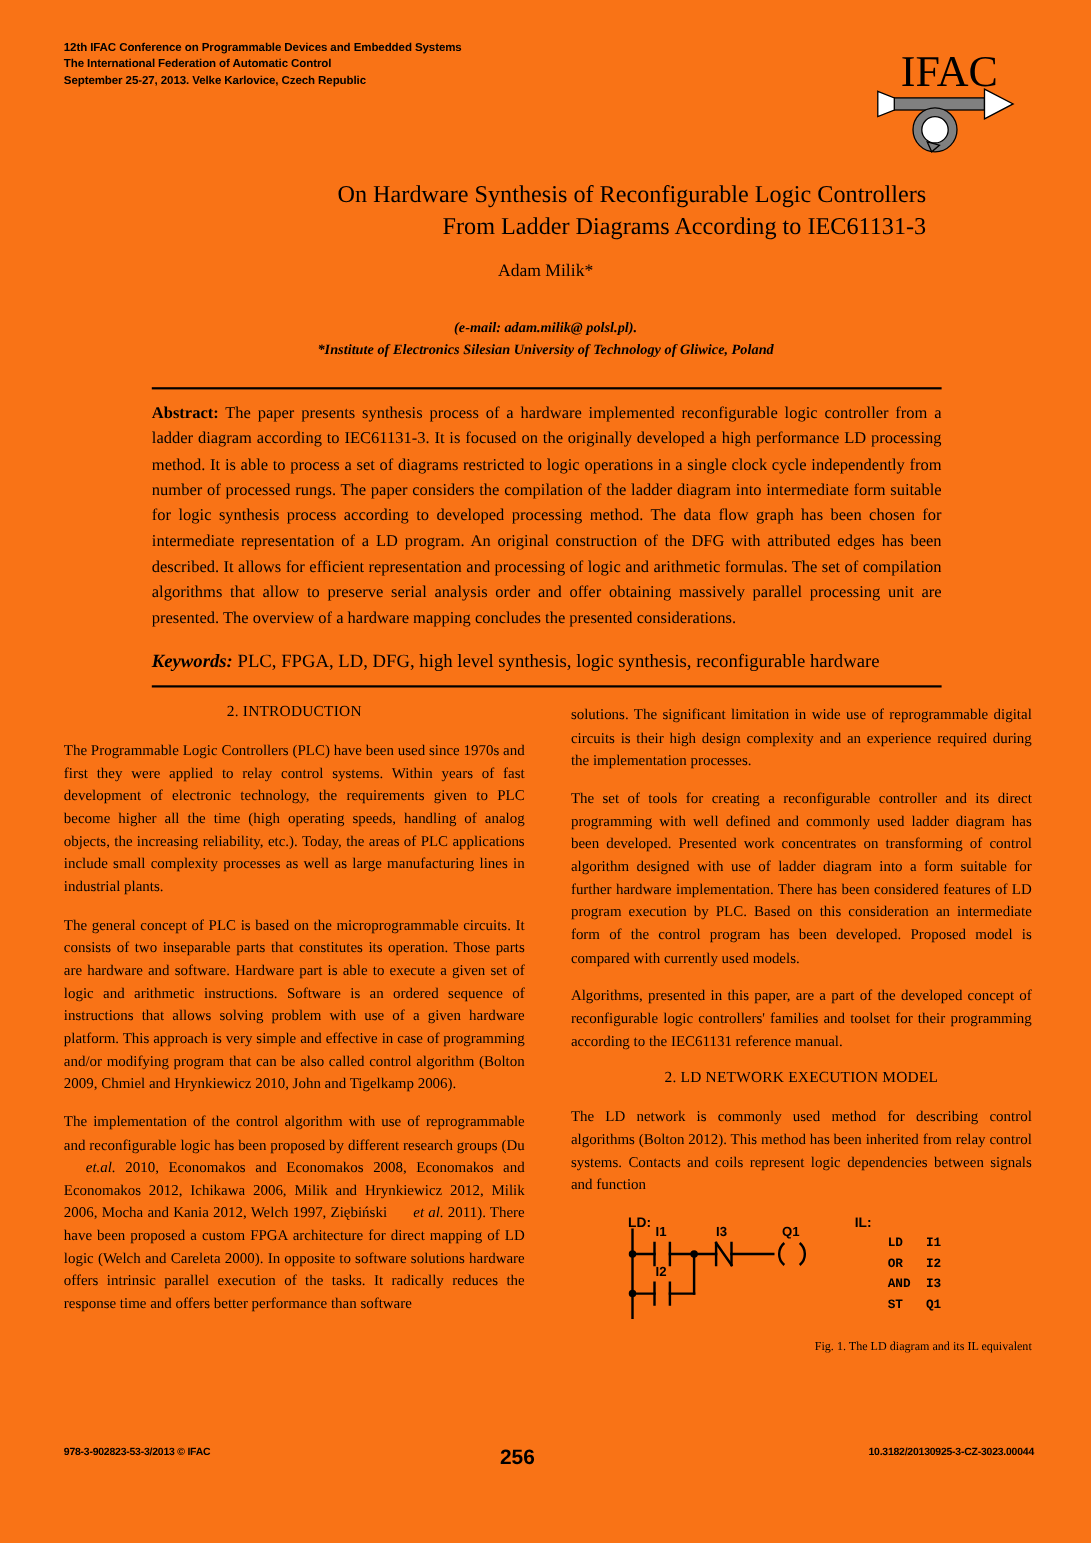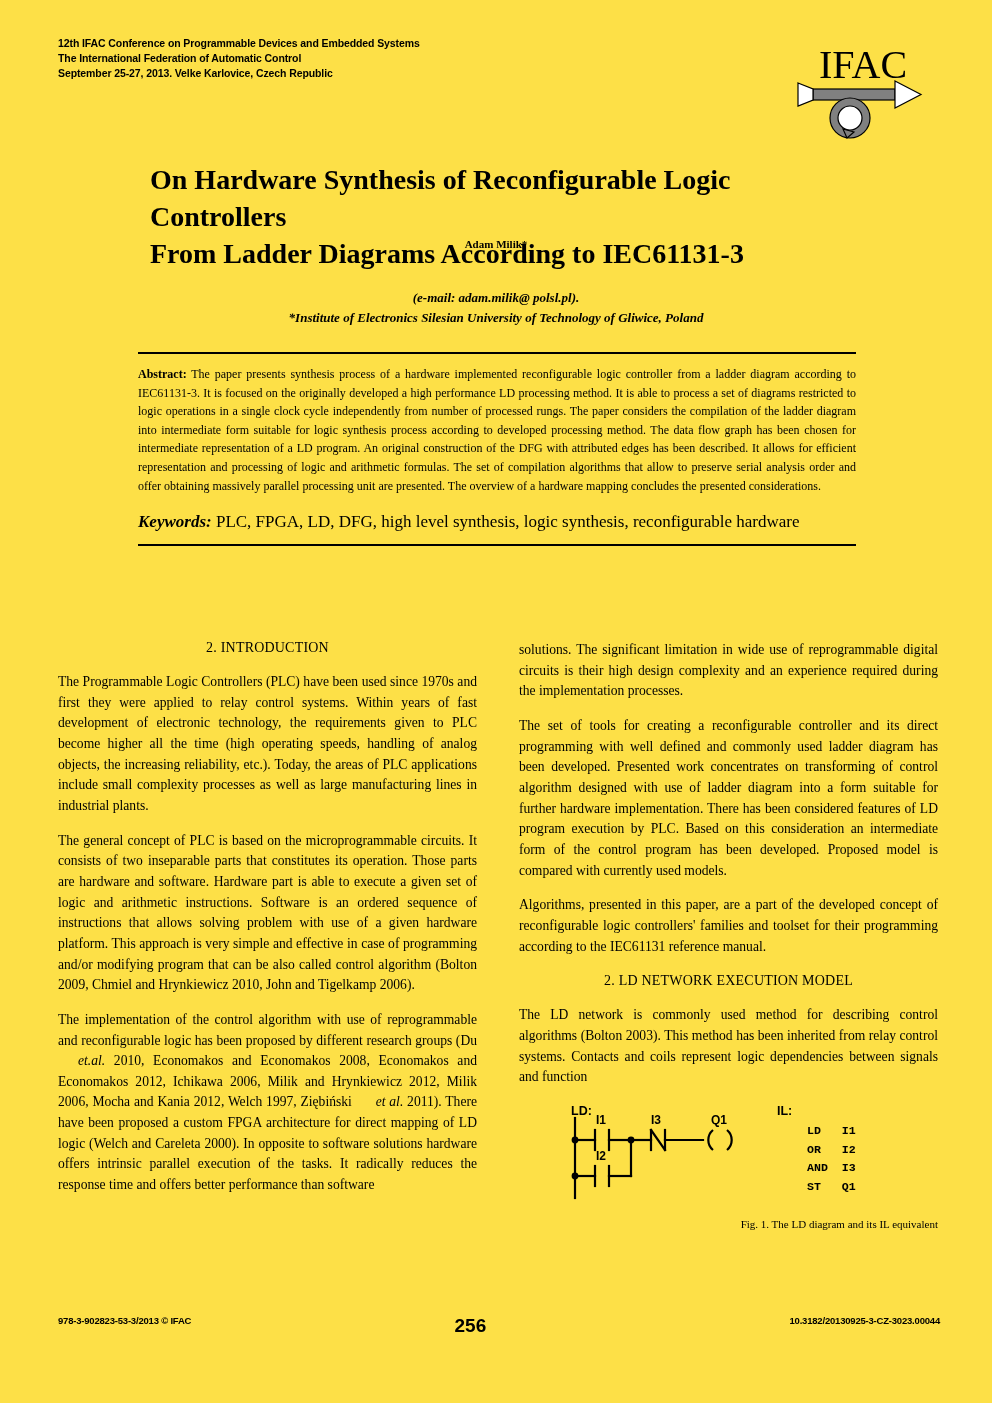--- a/index.html
+++ b/index.html
@@ -10,21 +10,21 @@
   }
   body {
     font-family: "Liberation Serif", "DejaVu Serif", serif;
     color: #000000;
   }
   .page {
     position: relative;
     width: 992px;
     height: 1403px;
     margin: 0 auto;
-    background: #fde047;
+    background: #f97316;
     box-sizing: border-box;
     overflow: hidden;
   }
 
   
   .header {
     position: absolute;
     top: 36px;
     left: 58px;
     right: 42px;
@@ -49,36 +49,36 @@
     margin-right: 12px;
     position: relative;
   }
 
   
   .title {
     position: absolute;
     top: 162px;
     left: 150px;
     right: 150px;
-    text-align: left;
-    font-size: 28px;
-    font-weight: bold;
+    text-align: right;
+    font-size: 22px;
+    font-weight: normal;
     line-height: 1.32;
     font-family: "Liberation Serif", "DejaVu Serif", serif;
   }
   .title-line { display: block; }
 
   .author {
     position: absolute;
     top: 238px;
     left: 150px;
     right: 150px;
     text-align: center;
-    font-size: 11px;
-    font-weight: bold;
+    font-size: 16px;
+    font-weight: normal;
   }
 
   .affiliation {
     position: absolute;
     top: 288px;
     left: 130px;
     right: 130px;
     text-align: center;
     font-size: 13px;
     font-style: italic;
@@ -92,21 +92,21 @@
     position: absolute;
     top: 352px;
     left: 138px;
     width: 718px;
     border-top: 2px solid #000;
     border-bottom: 2px solid #000;
     padding: 11px 0 9px 0;
     box-sizing: border-box;
   }
   .abstract-text {
-    font-size: 12px;
+    font-size: 15px;
     line-height: 1.55;
     text-align: justify;
     text-justify: inter-word;
     margin: 0 0 14px 0;
   }
   .abstract-text .lbl { font-weight: bold; }
   .keywords {
     font-size: 17px;
     line-height: 1.5;
     margin: 0;
@@ -261,21 +261,21 @@
       <p class="body">The general concept of PLC is based on the microprogrammable circuits. It consists of two inseparable parts that constitutes its operation. Those parts are hardware and software. Hardware part is able to execute a given set of logic and arithmetic instructions. Software is an ordered sequence of instructions that allows solving problem with use of a given hardware platform. This approach is very simple and effective in case of programming and/or modifying program that can be also called control algorithm (Bolton 2009, Chmiel and Hrynkiewicz 2010, John and Tigelkamp 2006).</p>
       <p class="body"><span>The implementation of the control algorithm with use of reprogrammable and reconfigurable logic has been proposed by different research groups (Du </span><span class="ital">et.al.</span><span> 2010, Economakos and Economakos 2008, Economakos and Economakos 2012, Ichikawa 2006, Milik and Hrynkiewicz 2012, Milik 2006, Mocha and Kania 2012, Welch 1997, Ziębiński </span><span class="ital">et al.</span><span> 2011). There have been proposed a custom FPGA architecture for direct mapping of LD logic (Welch and Careleta 2000). In opposite to software solutions hardware offers intrinsic parallel execution of the tasks. It radically reduces the response time and offers better performance than software</span></p>
     </div>
 
     <div class="col">
       <p class="body">solutions. The significant limitation in wide use of reprogrammable digital circuits is their high design complexity and an experience required during the implementation processes.</p>
       <p class="body">The set of tools for creating a reconfigurable controller and its direct programming with well defined and commonly used ladder diagram has been developed. Presented work concentrates on transforming of control algorithm designed with use of ladder diagram into a form suitable for further hardware implementation. There has been considered features of LD program execution by PLC. Based on this consideration an intermediate form of the control program has been developed. Proposed model is compared with currently used models.</p>
       <p class="body">Algorithms, presented in this paper, are a part of the developed concept of reconfigurable logic controllers' families and toolset for their programming according to the IEC61131 reference manual.</p>
 
       <h2 class="sec-head second">2. LD NETWORK EXECUTION MODEL</h2>
-      <p class="body">The LD network is commonly used method for describing control algorithms (Bolton 2003). This method has been inherited from relay control systems. Contacts and coils represent logic dependencies between signals and function</p>
+      <p class="body">The LD network is commonly used method for describing control algorithms (Bolton 2012). This method has been inherited from relay control systems. Contacts and coils represent logic dependencies between signals and function</p>
 
       <div class="figure">
         <div class="fig-graphic">
 
           <span class="lbl-ld">LD:</span>
           <span class="lbl-il">IL:</span>
 
           <svg class="ladder-svg" width="210" height="96" viewBox="0 0 210 96">
             <g stroke="#000000" stroke-width="2.2" fill="none" stroke-linecap="square">
 

